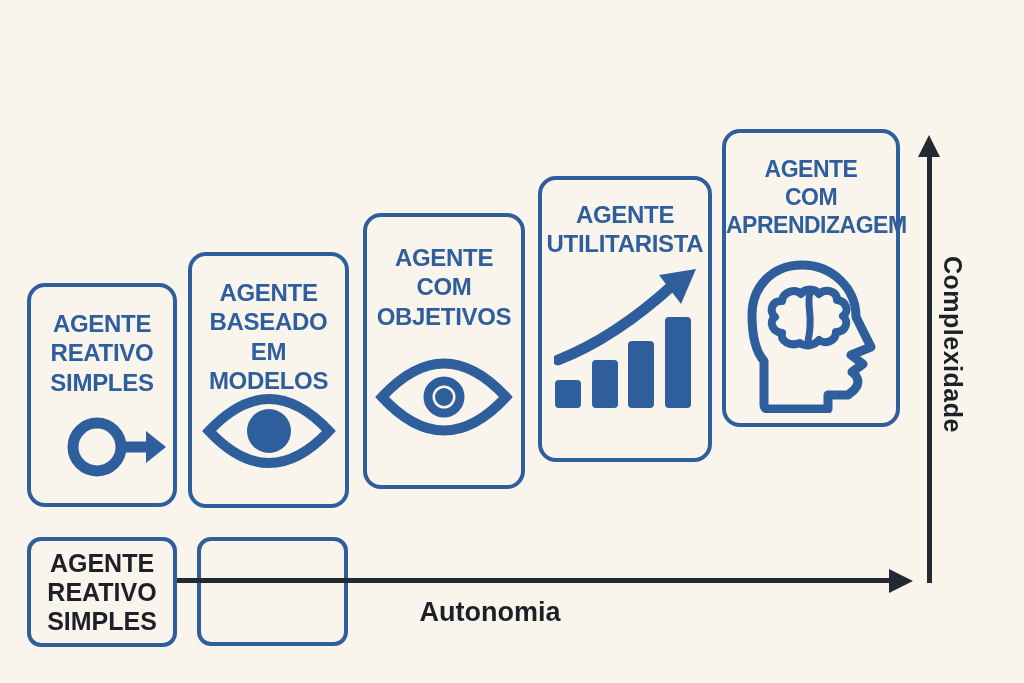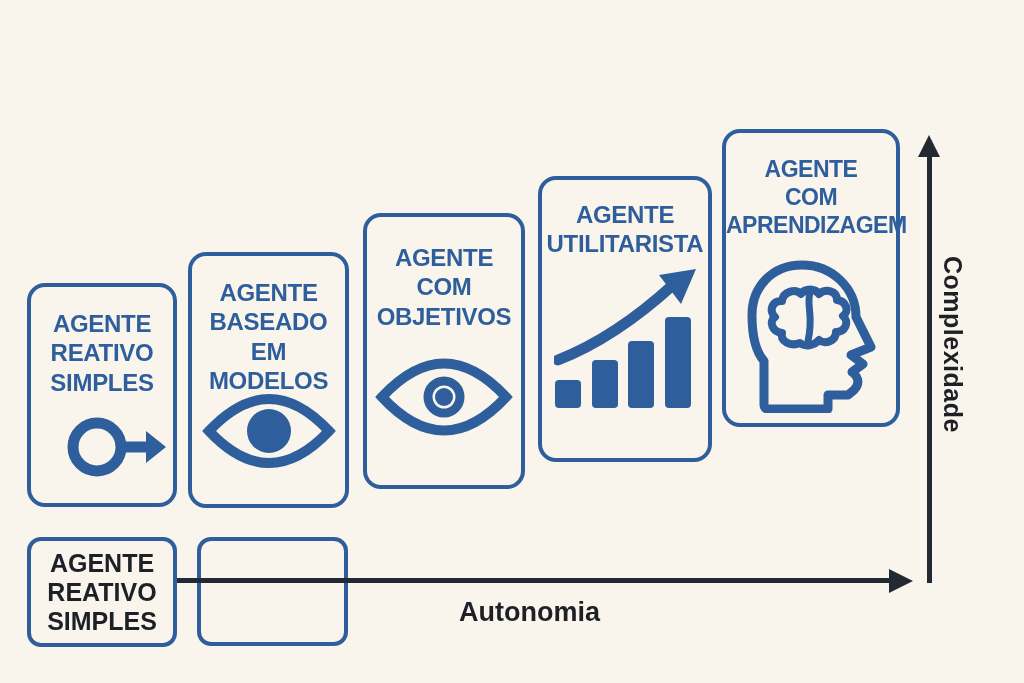--- a/index.html
+++ b/index.html
@@ -61,21 +61,21 @@
     border-left:24px solid var(--dark);
   }
   .y-arrowhead{
     border-left:11px solid transparent;
     border-right:11px solid transparent;
     border-bottom:22px solid var(--dark);
   }
   .x-axis-label{
     position:absolute;
     left:380px;top:597px;width:220px;
-    text-align:right;
+    text-align:center;
     color:#1d2127;font-weight:700;font-size:27px;
   }
   .y-axis-label{
     position:absolute;
     left:938px;top:256px;
     writing-mode:vertical-rl;
     color:#1d2127;font-weight:700;font-size:25px;
     letter-spacing:0.5px;
   }
   svg{display:block;}

